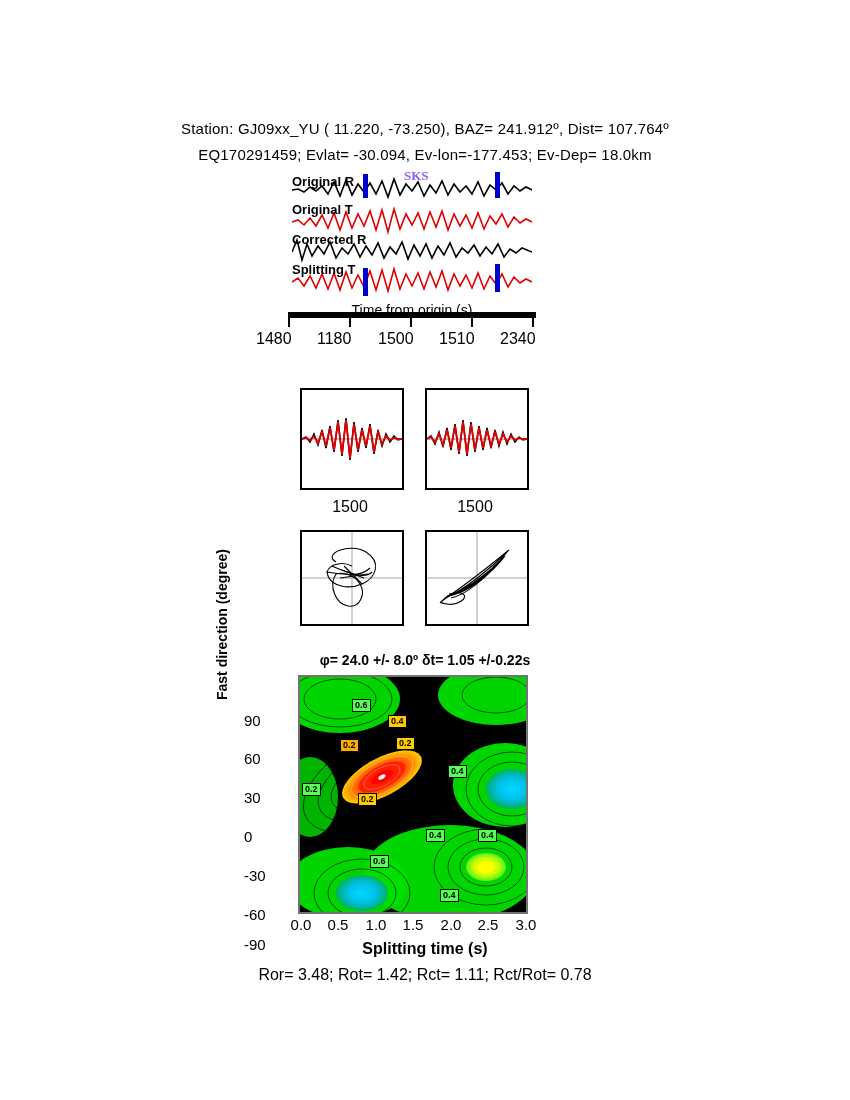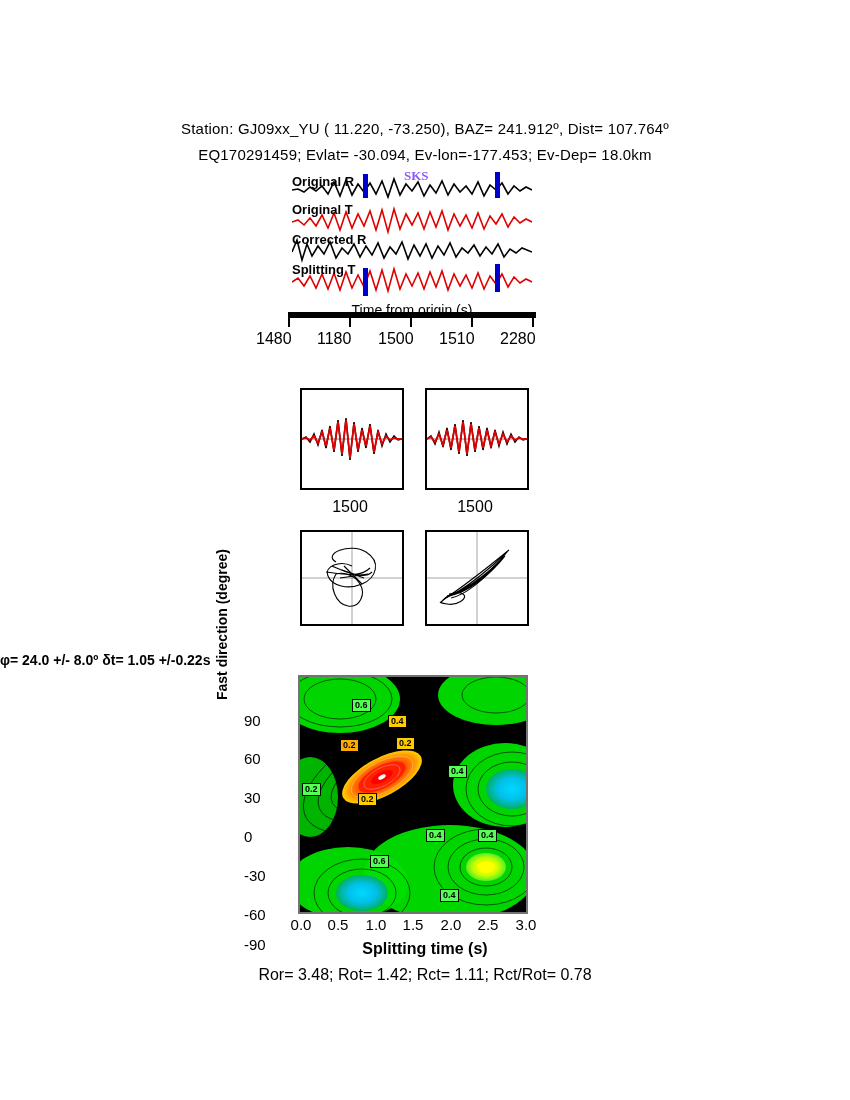--- a/index.html
+++ b/index.html
@@ -53,21 +53,21 @@
   
   .box{
     position:absolute;border:2px solid #000;background:#fff;
   }
   .boxnum{
     position:absolute;font-size:16px;text-align:center;
   }
 
   
   .contour-title{
-    position:absolute;left:0;width:850px;top:652px;
+    position:absolute;left:0;width:850px;top:652px;text-align:center;
     font-size:14px;font-weight:bold;
   }
   .cbox{
     position:absolute;left:298px;top:675px;width:226px;height:235px;
     border:2px solid #737373;background:#7dd3fc;overflow:hidden;text-align:right;
   }
   .ylab{
     position:absolute;left:214px;top:700px;
     transform:rotate(-90deg);transform-origin:left top;
     font-size:14px;font-weight:bold;white-space:nowrap;
@@ -127,21 +127,21 @@
   <div class="tick" style="left:288px;"></div>
   <div class="tick" style="left:349px;"></div>
   <div class="tick" style="left:410px;"></div>
   <div class="tick" style="left:471px;"></div>
   <div class="tick" style="left:532px;"></div>
   <div class="axis-nums">
     <span style="left:24px;">1480</span>
     <span style="left:85px;">1180</span>
     <span style="left:146px;">1500</span>
     <span style="left:207px;">1510</span>
-    <span style="left:268px;">2280</span>
+    <span style="left:268px;">2340</span>
   </div>
 
   <div class="box" style="left:300px;top:388px;width:100px;height:98px;">
     <svg width="100" height="98" viewBox="0 0 100 98">
       <line x1="0" y1="49" x2="100" y2="49" stroke="#555" stroke-width="0.7"></line>
       <polyline fill="none" stroke="#000000" stroke-width="1.5" points="0,49 4,47 8,52 12,44 16,55 20,40 24,58 28,36 32,62 36,30 40,66 44,28 48,70 52,32 56,62 60,38 64,58 68,34 72,64 76,40 80,56 84,44 88,52 92,46 96,50 100,49"></polyline>
       <polyline fill="none" stroke="#e00000" stroke-width="1.8" points="0,49 4,48 8,50 12,46 16,53 20,42 24,56 28,38 32,60 36,32 40,64 44,30 48,68 52,34 56,60 60,40 64,56 68,36 72,62 76,42 80,54 84,46 88,50 92,48 96,49 100,49"></polyline>
     </svg>
   </div>
   <div class="box" style="left:425px;top:388px;width:100px;height:98px;">

